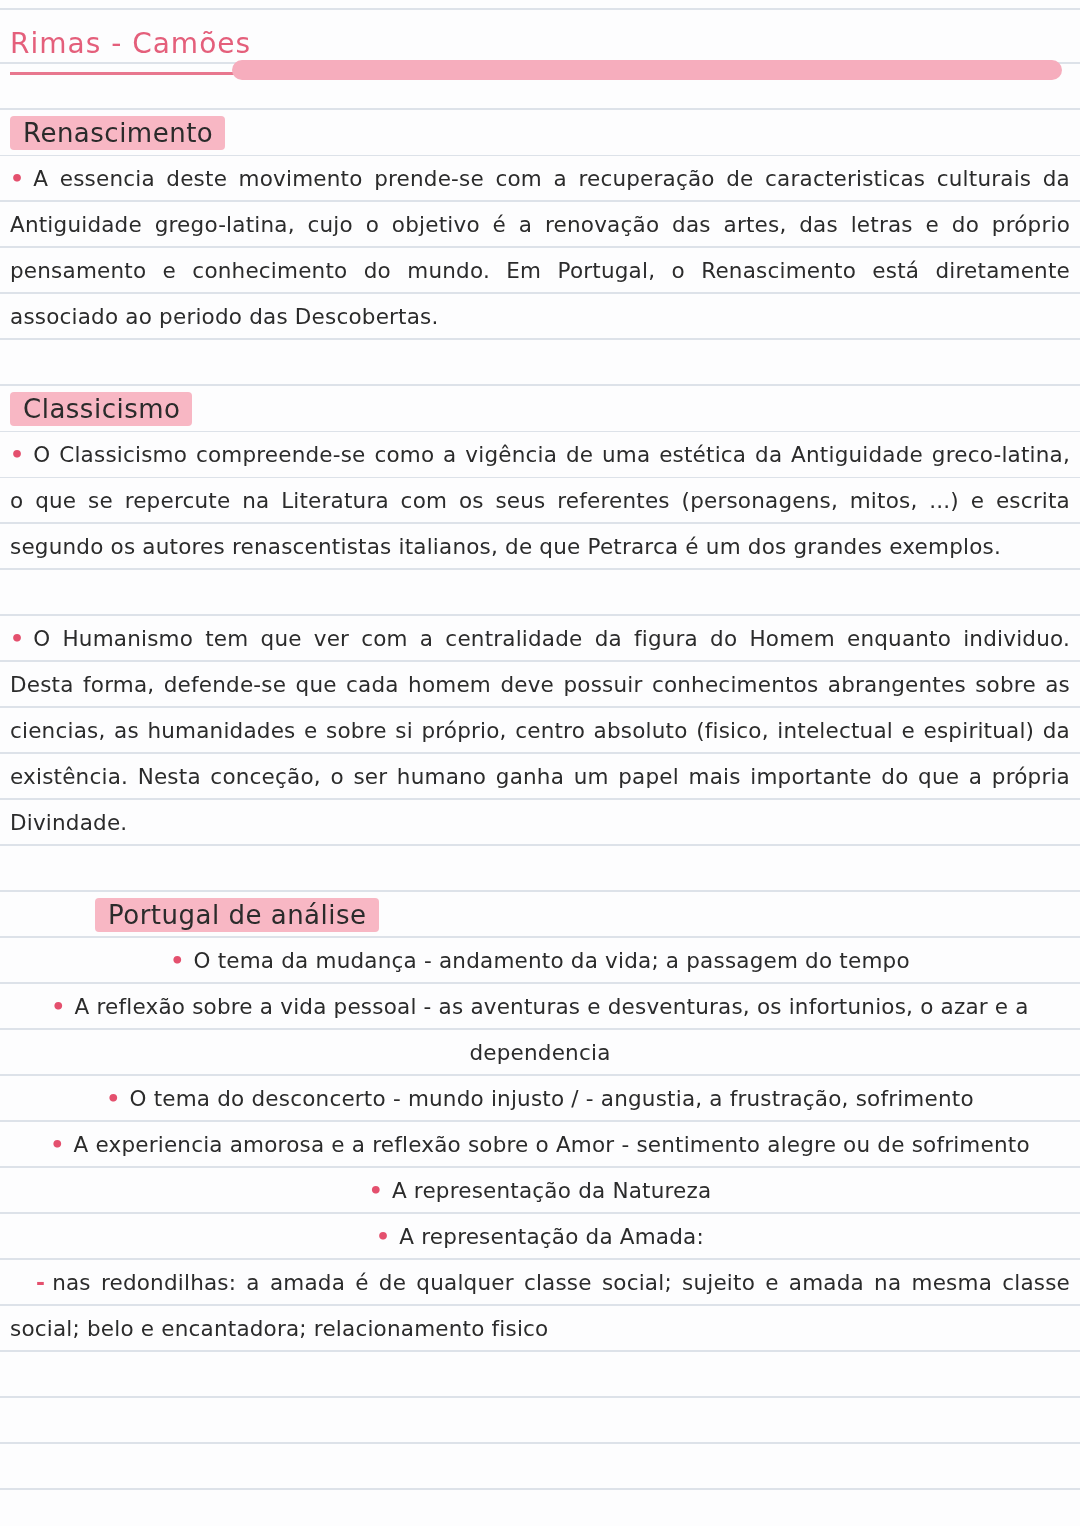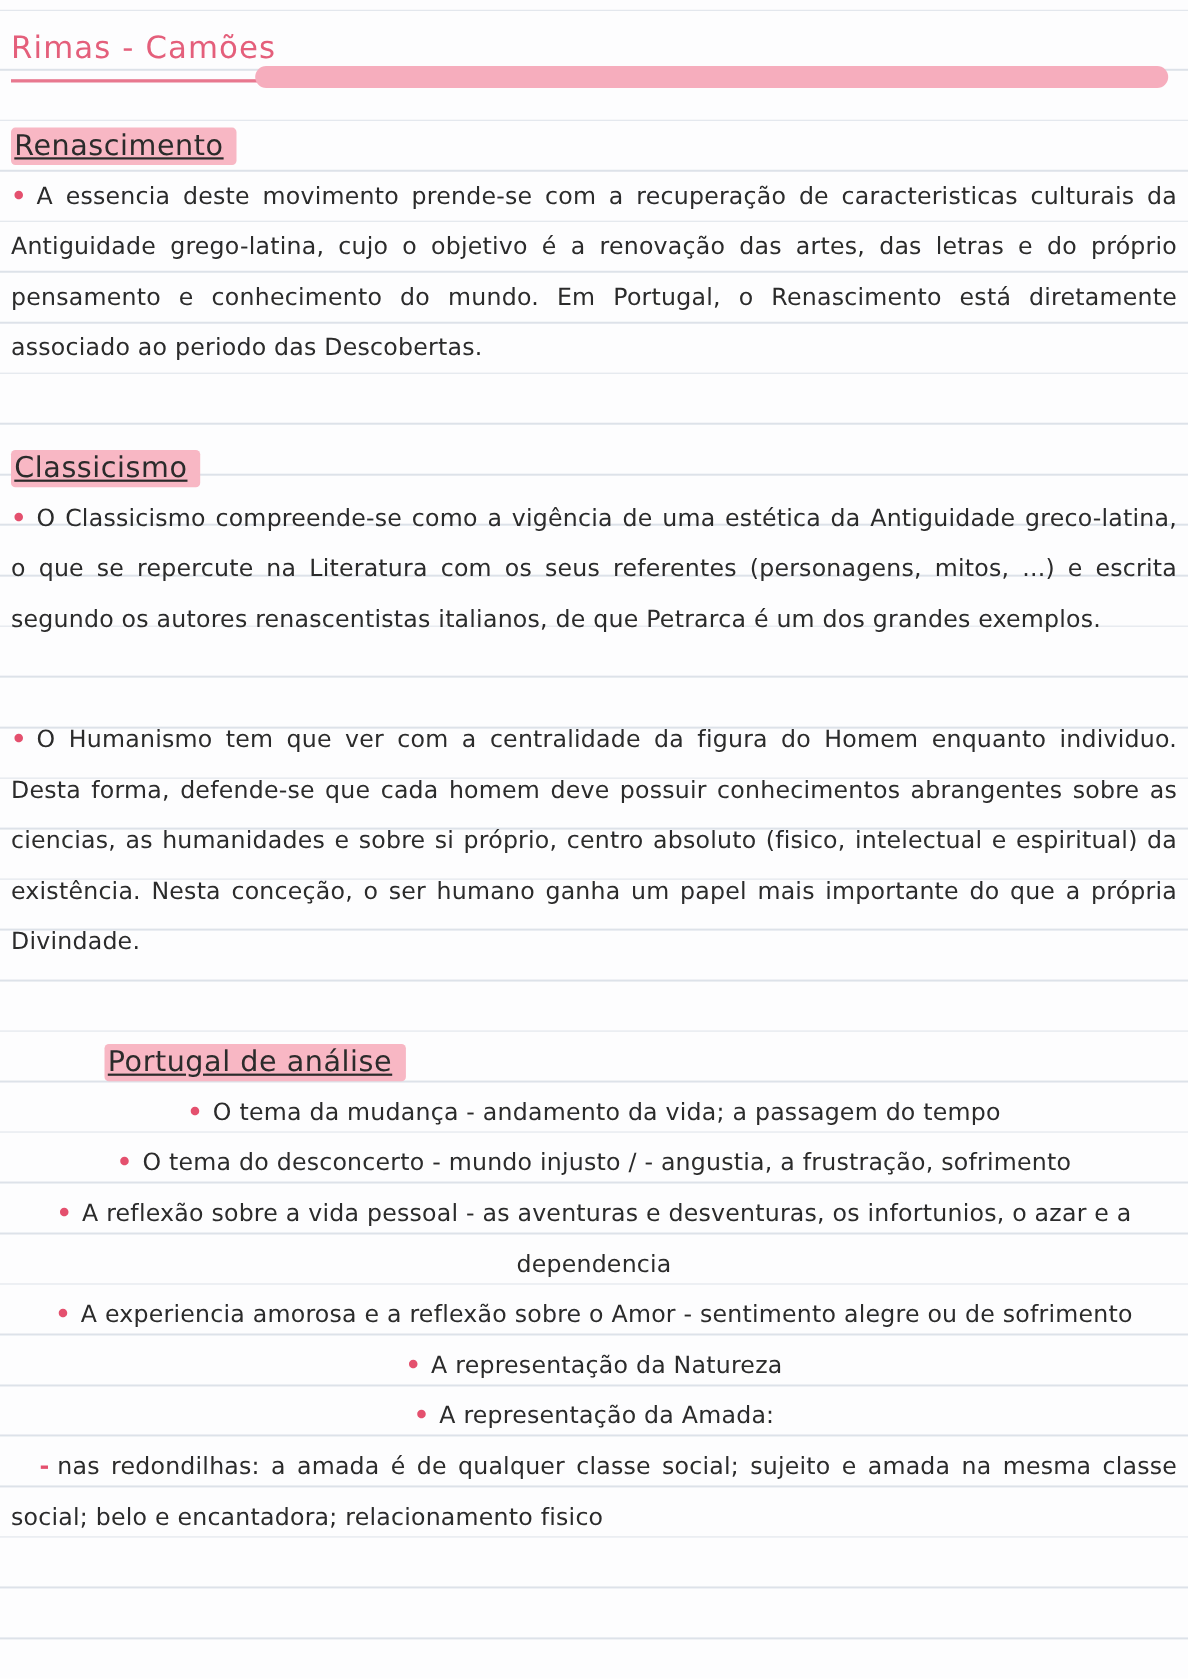--- a/index.html
+++ b/index.html
@@ -45,35 +45,34 @@
   .title-pill {
     position: absolute;
     left: 222px;
     right: 8px;
     top: 42px;
     height: 20px;
     background: #f6adbd;
     border-radius: 11px;
   }
   .section { margin: 0; }
-  .gap { margin-top: 63px; }
+  .gap { margin-top: 46px; }
   h2 {
     margin: 0;
     font-size: 26px;
     line-height: 46px;
     font-weight: normal;
     letter-spacing: 0.5px;
   }
   .hl {
     background: #f8b7c4;
     border-radius: 4px;
-    padding: 2px 12px 2px 3px;
+    padding: 2px 12px 2px 13px;
     -webkit-box-decoration-break: clone;
     box-decoration-break: clone;
-    text-decoration: underline;
   }
   p.body {
     margin: 0;
     font-size: 21.5px;
     line-height: 46px;
     letter-spacing: 0.2px;
     text-align: justify;
   }
   p.list-item { text-align: center; }
   .bullet {
@@ -111,22 +110,22 @@
   </section>
 
   <section class="section gap">
     <p class="body"><span class="bullet">•</span><span>O Humanismo tem que ver com a centralidade da figura do Homem enquanto individuo. Desta forma, defende-se que cada homem deve possuir conhecimentos abrangentes sobre as ciencias, as humanidades e sobre si próprio, centro absoluto (fisico, intelectual e espiritual) da existência. Nesta conceção, o ser humano ganha um papel mais importante do que a própria Divindade.</span></p>
   </section>
 
   <section class="section gap">
     <h2 class="indent-topicos"><span class="hl">Portugal de análise</span></h2>
 
     <p class="body list-item"><span class="bullet">•</span><span>O tema da mudança - andamento da vida; a passagem do tempo</span></p>
+    <p class="body list-item"><span class="bullet">•</span><span>A reflexão sobre a vida pessoal - as aventuras e desventuras, os infortunios, o azar e a dependencia</span></p>
     <p class="body list-item"><span class="bullet">•</span><span>O tema do desconcerto - mundo injusto / - angustia, a frustração, sofrimento</span></p>
-    <p class="body list-item"><span class="bullet">•</span><span>A reflexão sobre a vida pessoal - as aventuras e desventuras, os infortunios, o azar e a dependencia</span></p>
     <p class="body list-item"><span class="bullet">•</span><span>A experiencia amorosa e a reflexão sobre o Amor - sentimento alegre ou de sofrimento</span></p>
     <p class="body list-item"><span class="bullet">•</span><span>A representação da Natureza</span></p>
     <p class="body list-item"><span class="bullet">•</span><span>A representação da Amada:</span></p>
 
     <p class="body dash-item"><span class="dash">-</span><span>nas redondilhas: a amada é de qualquer classe social; sujeito e amada na mesma classe social; belo e encantadora; relacionamento fisico</span></p>
   </section>
 
 </div>
 
 </body></html>

